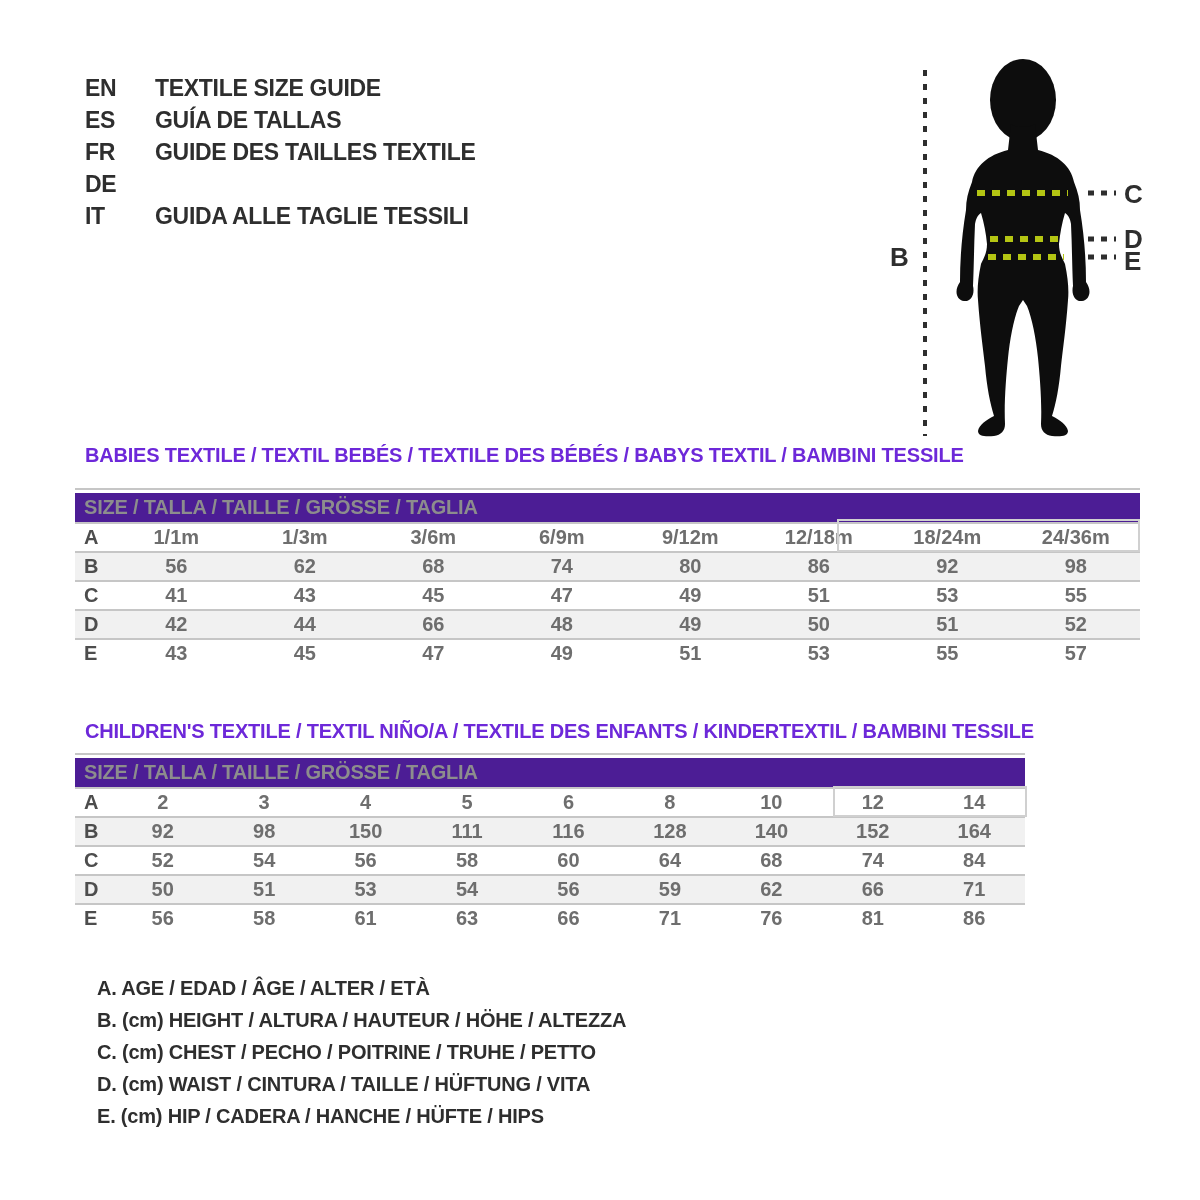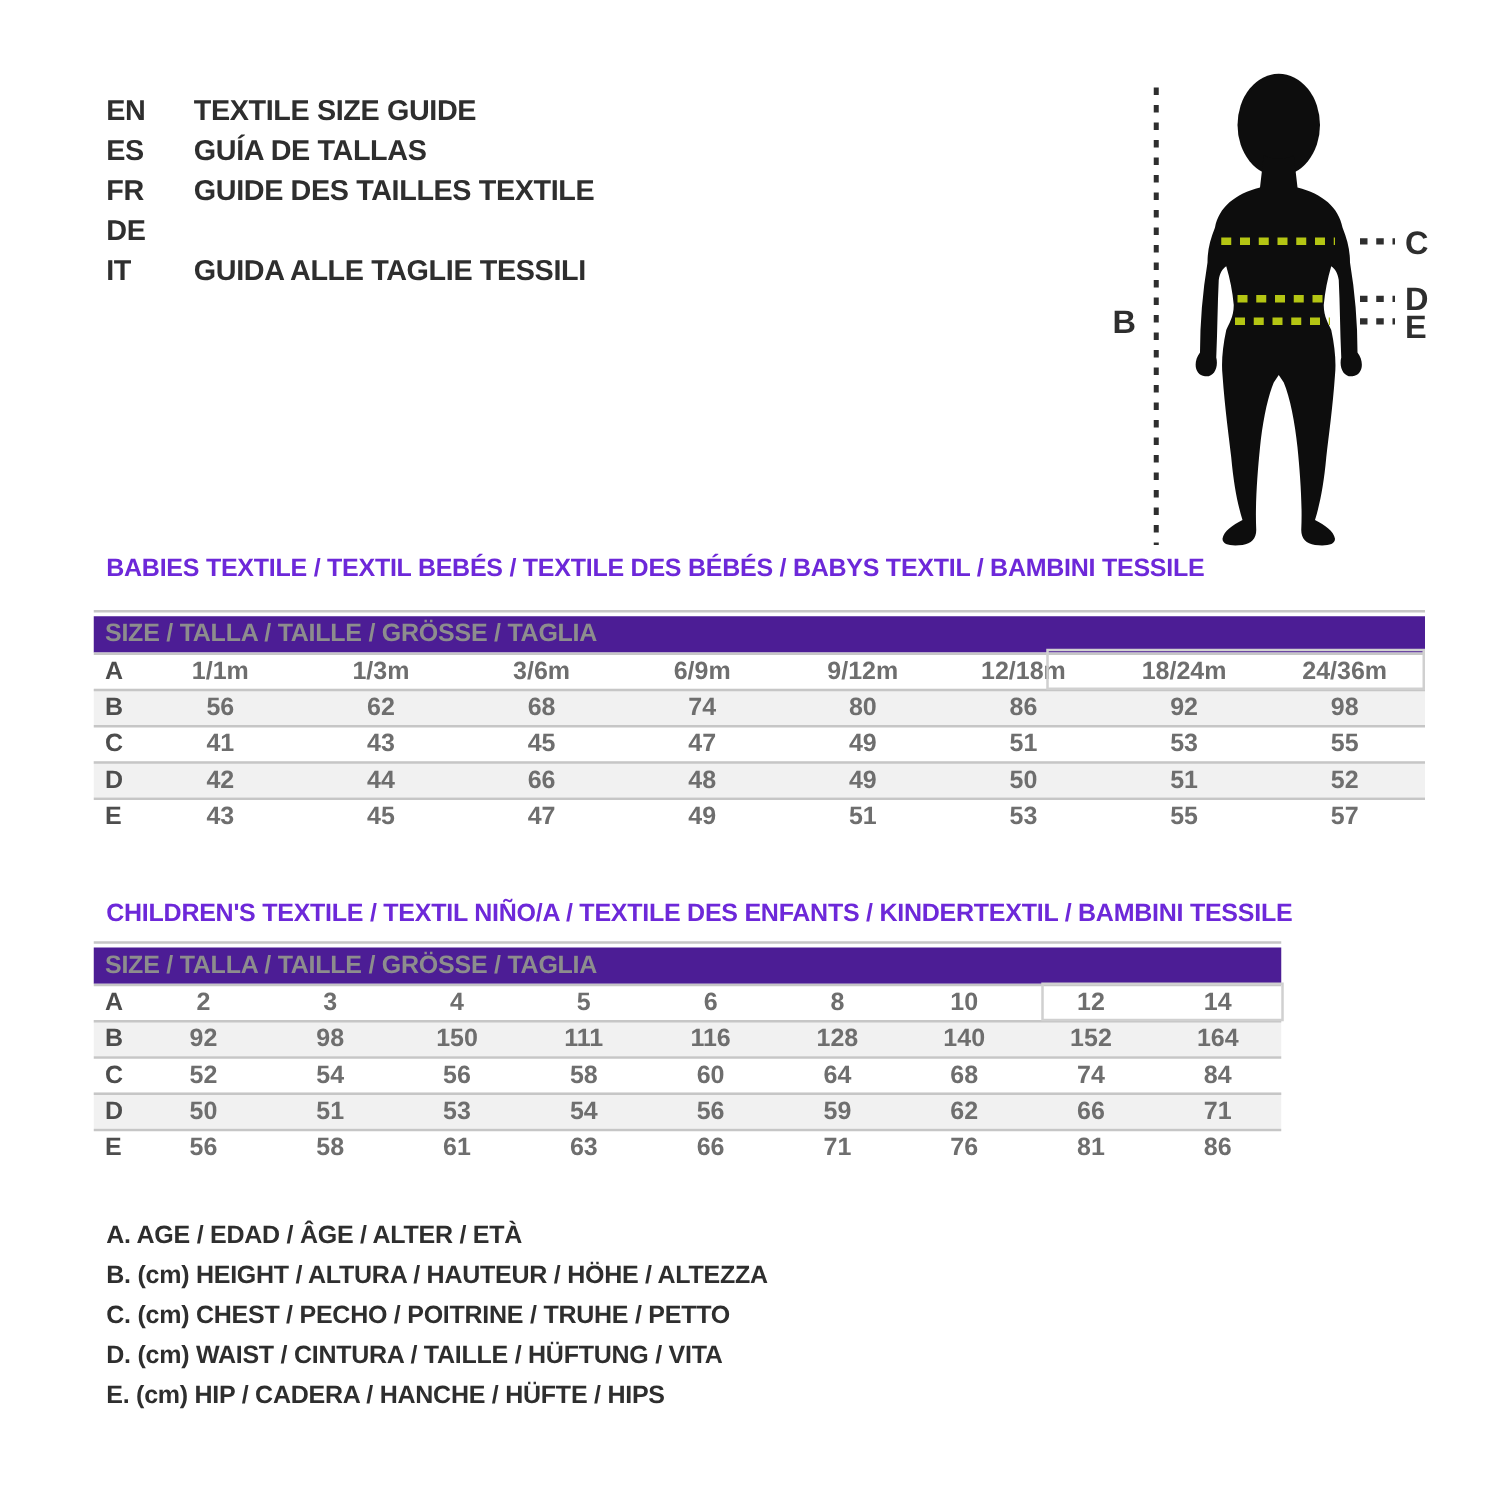--- a/index.html
+++ b/index.html
@@ -36,21 +36,21 @@
 
   
   .highlight-box{position:absolute;border:2px solid #d0d0d0;background:transparent;
                  box-sizing:border-box;}
   .hl-babies{left:837px;top:519px;width:303px;height:33px;}
   .hl-children{left:833px;top:786px;width:194px;height:31px;}
 
   
   .legend-block{position:absolute;left:85px;top:972px;}
   .legend-row{height:32px;display:flex;align-items:center;font-size:20px;
-              font-weight:bold;letter-spacing:-0.2px;color:#2e2e2e;white-space:nowrap;}
+              font-weight:bold;letter-spacing:-0.2px;color:#2e2e2e;white-space:nowrap;margin-left:12px;}
 
   svg text{font-family:"Liberation Sans","DejaVu Sans",sans-serif;}
 </style>
 </head>
 <body>
 
 <div class="lang-block">
   <div class="lang-row">
     <span class="lang-code">EN</span>
     <span class="lang-title">TEXTILE SIZE GUIDE</span>

